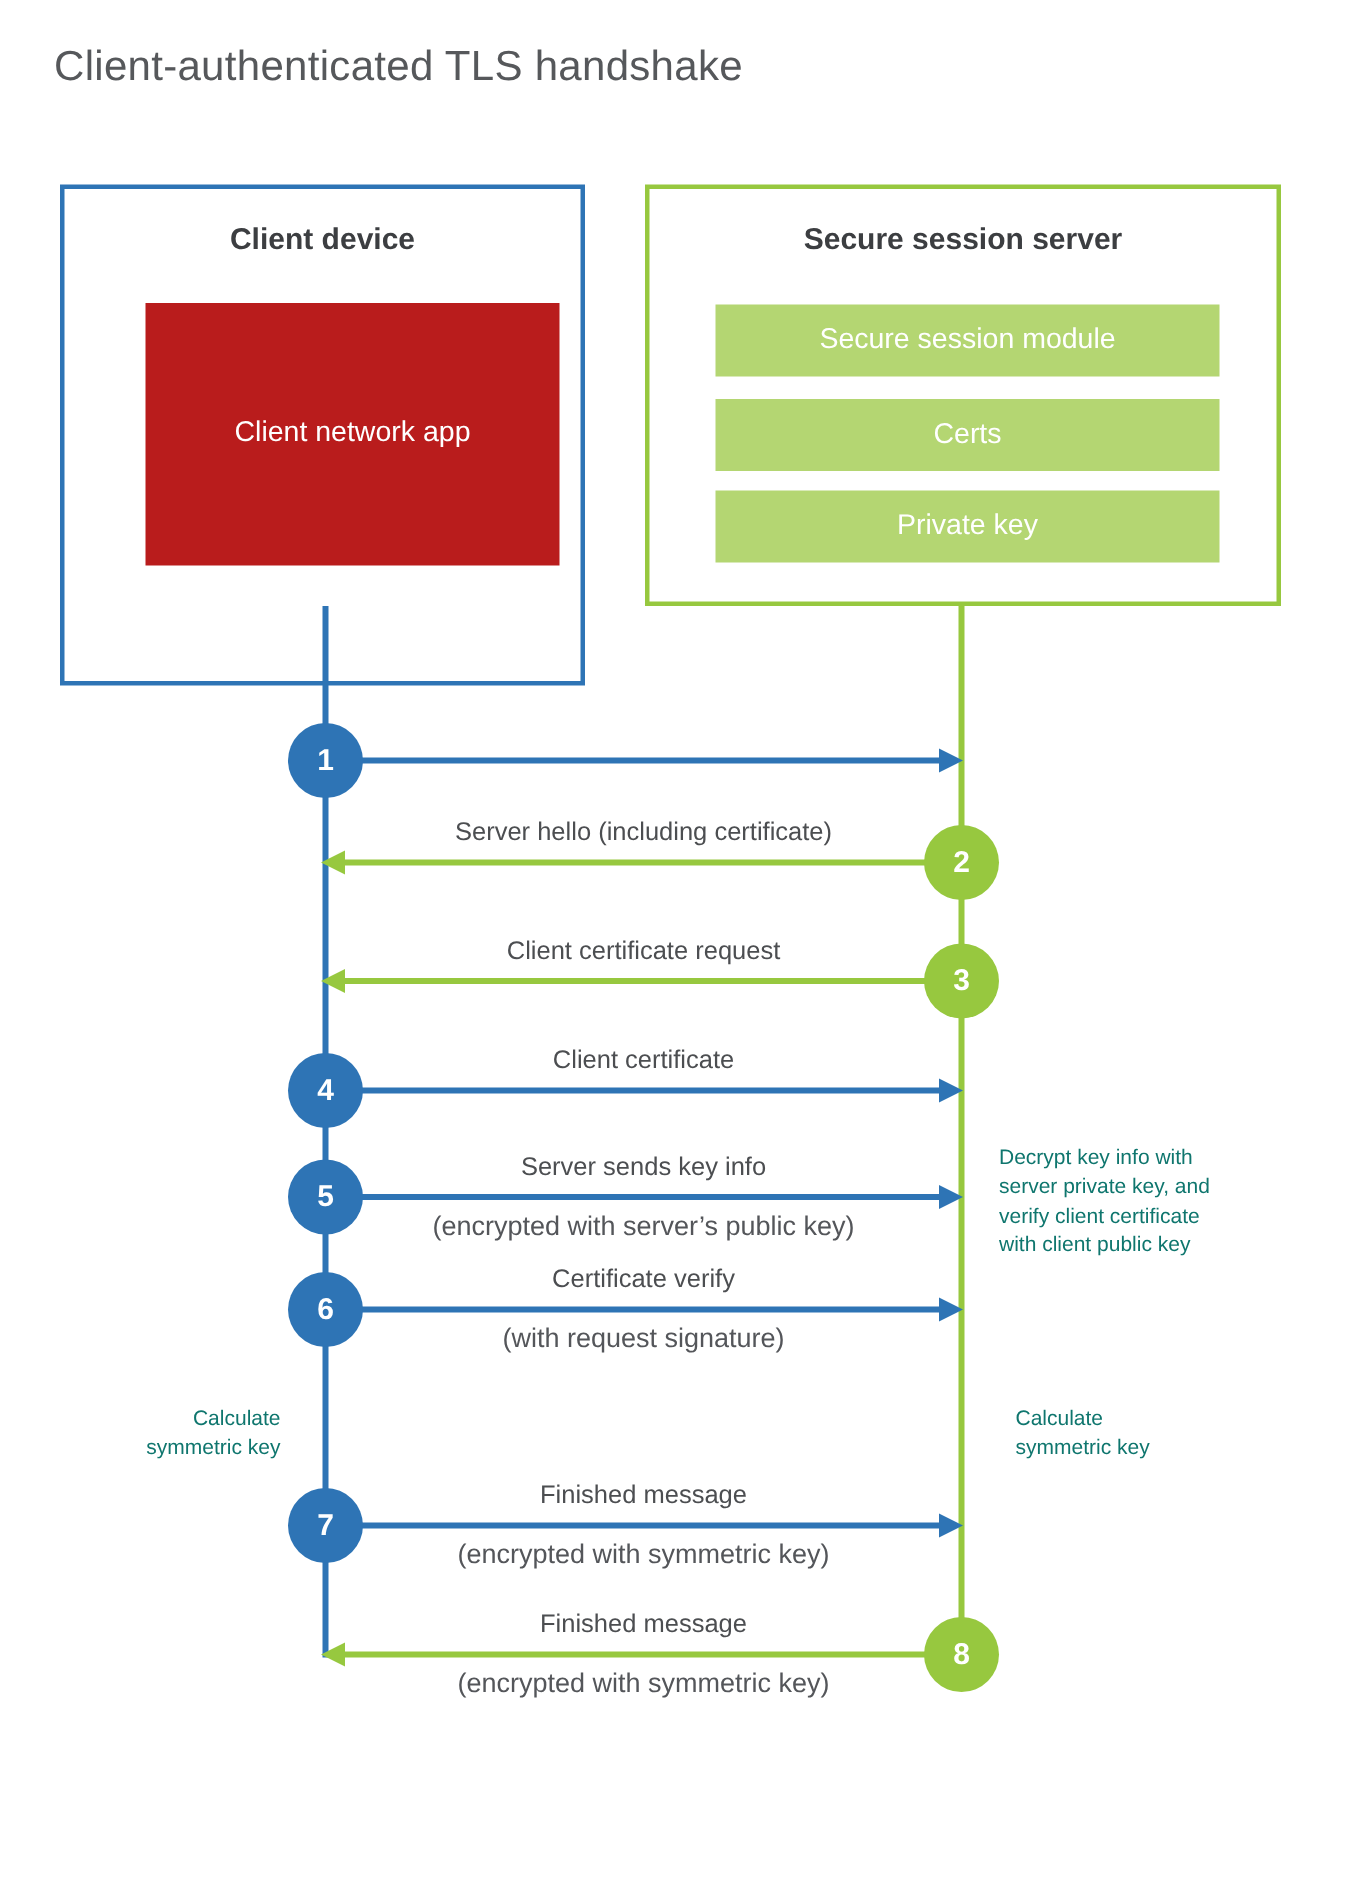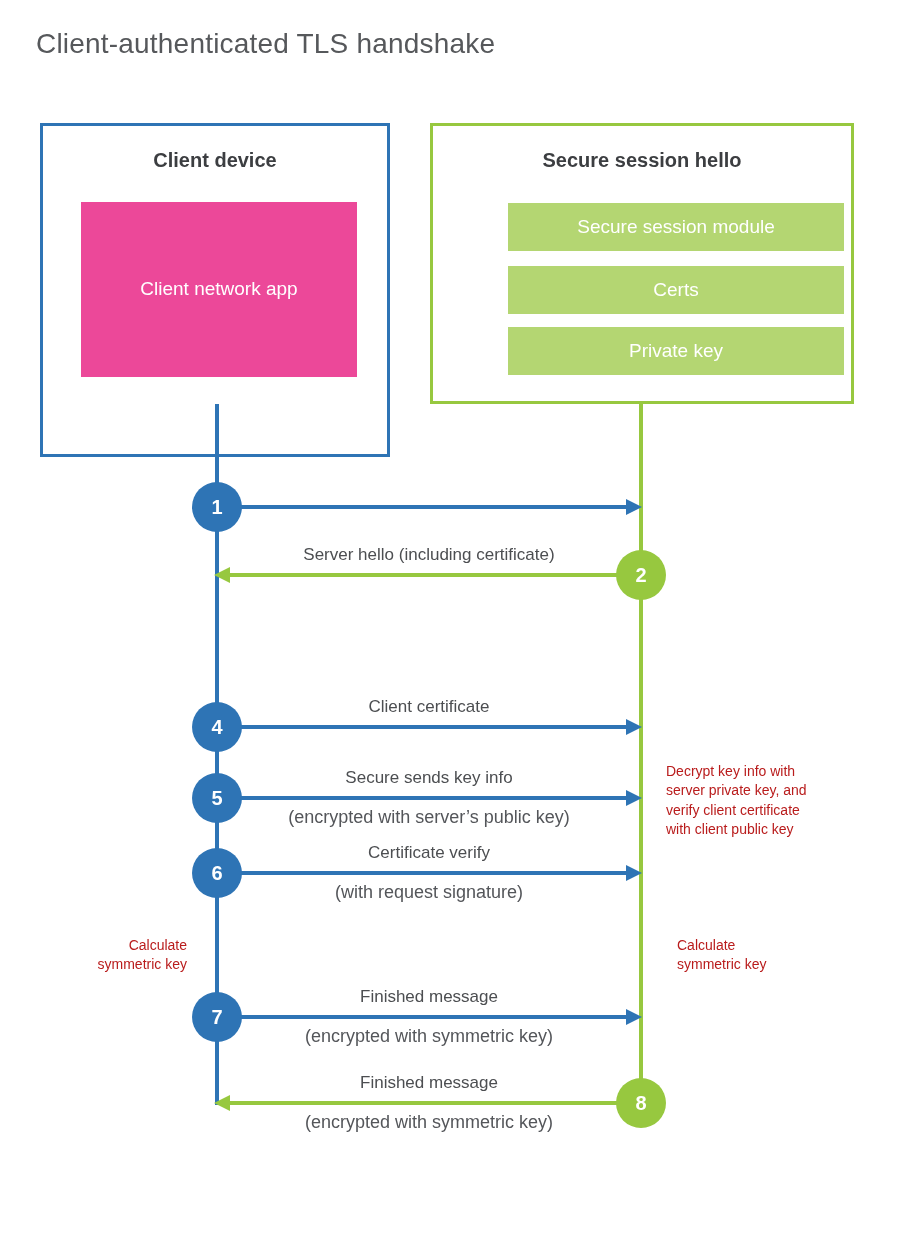--- a/index.html
+++ b/index.html
@@ -9,26 +9,26 @@
   
   .page-title{position:absolute;left:36px;top:28px;font-size:28px;font-weight:300;
     color:#56585b;letter-spacing:.2px;}
 
   
   .actor{position:absolute;top:123px;background:#ffffff;box-sizing:border-box;}
   .actor-client{left:40px;width:350px;height:334px;border:3px solid #2e74b5;}
   .actor-server{left:430px;width:424px;height:281px;border:3px solid #97c83f;}
   .actor-title{margin-top:23px;text-align:center;font-size:20px;font-weight:700;color:#3c3e41;}
 
-  .app-box{position:absolute;left:38px;top:76px;width:276px;height:175px;background:#ec4899;
+  .app-box{position:absolute;left:54px;top:76px;width:276px;height:175px;background:#b91c1c;
     display:flex;align-items:center;justify-content:center;}
   .app-box span{display:block;width:190px;text-align:center;color:#ffffff;font-size:19px;line-height:1.4;}
 
   .srv-bar{position:absolute;left:44px;width:336px;height:48px;background:#b4d672;
-    display:flex;align-items:center;justify-content:center;color:#ffffff;font-size:19px;margin-left:31px;}
+    display:flex;align-items:center;justify-content:center;color:#ffffff;font-size:19px;}
   .srv-bar.b1{top:77px;}
   .srv-bar.b2{top:140px;}
   .srv-bar.b3{top:201px;}
 
   
   .lifeline{position:absolute;top:404px;width:4px;}
   .lifeline.blue{left:215px;height:701px;background:#2e74b5;}
   .lifeline.green{left:639px;height:700px;background:#97c83f;}
 
   
@@ -50,41 +50,41 @@
   .dir-right .a-head{left:626px;border-left:16px solid #2e74b5;}
   .dir-left  .a-head{left:214px;border-right:16px solid #97c83f;}
 
   .badge{position:absolute;top:0;width:50px;height:50px;border-radius:50%;
     display:flex;align-items:center;justify-content:center;
     color:#ffffff;font-size:20px;font-weight:700;}
   .row.blue  .badge{left:192px;background:#2e74b5;}
   .row.green .badge{left:616px;background:#97c83f;}
 
   
-  .note{position:absolute;font-size:14px;line-height:1.38;color:#b91c1c;}
+  .note{position:absolute;font-size:14px;line-height:1.38;color:#0f766e;}
   .note-decrypt{left:666px;top:762px;width:162px;}
   .note-calc-left{left:88px;top:936px;width:99px;text-align:right;}
   .note-calc-right{left:677px;top:936px;width:99px;text-align:left;}
 </style>
 </head>
 <body>
 
 <div id="canvas">
 
   <div class="page-title">Client-authenticated TLS handshake</div>
 
   <div class="actor actor-client">
     <div class="actor-title">Client device</div>
     <div class="app-box">
       <span>Client network app</span>
     </div>
   </div>
 
   <div class="actor actor-server">
-    <div class="actor-title">Secure session hello</div>
+    <div class="actor-title">Secure session server</div>
     <div class="srv-bar b1">Secure session module</div>
     <div class="srv-bar b3">Private key</div>
     <div class="srv-bar b2">Certs</div>
   </div>
 
   <div class="lifeline blue"></div>
   <div class="lifeline green"></div>
 
   <div class="row r1 dir-right blue">
     <div class="a-line"></div>
@@ -92,30 +92,36 @@
     <div class="badge">1</div>
   </div>
 
   <div class="row r2 dir-left green">
     <div class="msg">Server hello (including certificate)</div>
     <div class="a-line"></div>
     <div class="a-head"></div>
     <div class="badge">2</div>
   </div>
 
+  <div class="row r3 dir-left green">
+    <div class="msg">Client certificate request</div>
+    <div class="a-line"></div>
+    <div class="a-head"></div>
+    <div class="badge">3</div>
+  </div>
 
   <div class="row r4 dir-right blue">
     <div class="msg">Client certificate</div>
     <div class="a-line"></div>
     <div class="a-head"></div>
     <div class="badge">4</div>
   </div>
 
   <div class="row r5 dir-right blue">
-    <div class="msg">Secure sends key info</div>
+    <div class="msg">Server sends key info</div>
     <div class="a-line"></div>
     <div class="a-head"></div>
     <div class="sub">(encrypted with server’s public key)</div>
     <div class="badge">5</div>
   </div>
 
   <div class="row r6 dir-right blue">
     <div class="msg">Certificate verify</div>
     <div class="a-line"></div>
     <div class="a-head"></div>

